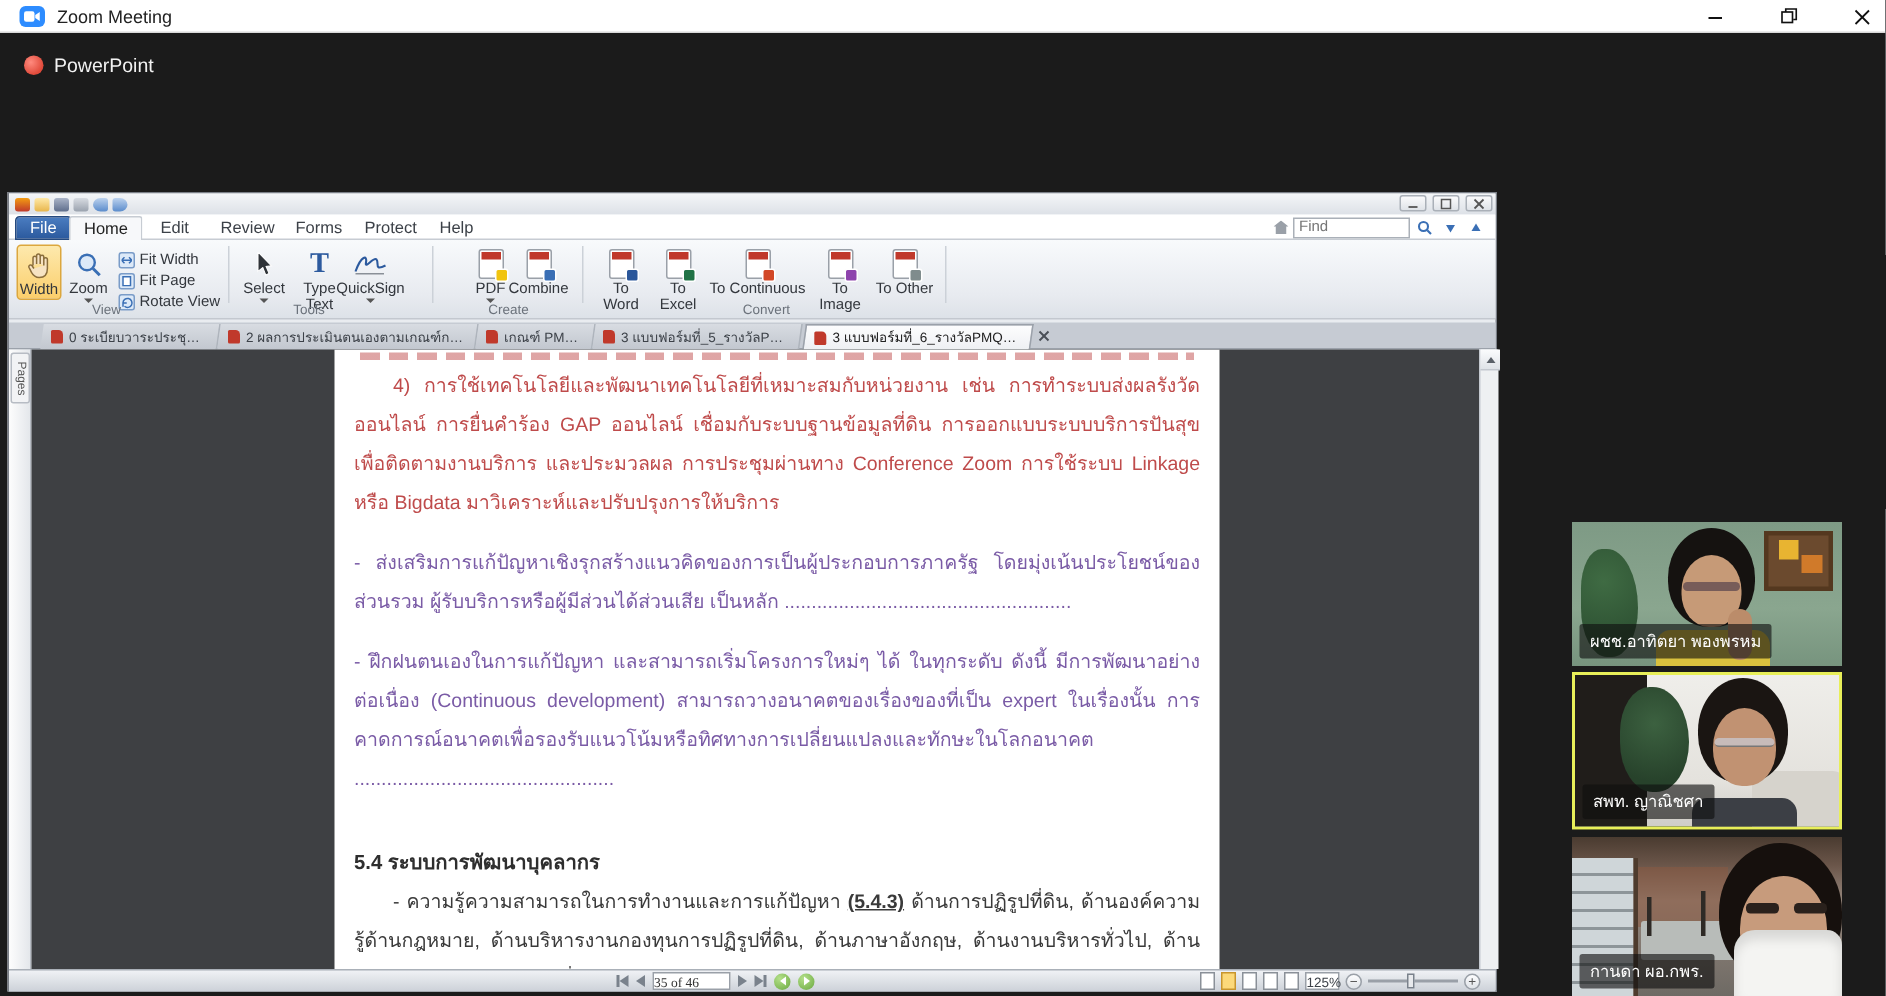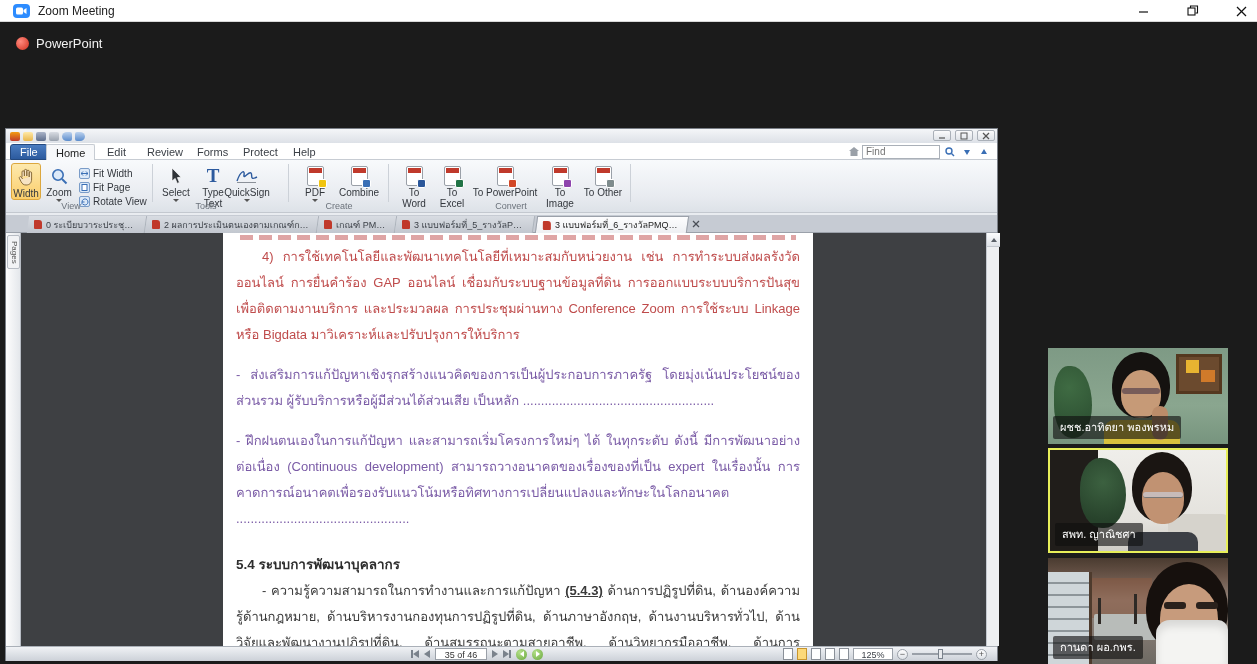--- a/index.html
+++ b/index.html
@@ -81,47 +81,47 @@
   .page { position:absolute; left:202px; top:0; width:590px; height:413px; background:#fff;
           padding:2px 13px 0 13px; overflow:hidden; }
   .clip-strip { height:5px; margin:0 4px 4px 4px;
     background:repeating-linear-gradient(90deg, rgba(191,75,75,.5) 0 13px, transparent 13px 19px); }
   .p { font-size:13px; line-height:26px; text-align:justify; }
   .t-red   { color:#bf4b4b; }
   .t-purple{ color:#7a5ba6; }
   .t-pink  { color:#bb5a94; }
   .t-black { color:#3a3a3a; }
   .ind { text-indent:26px; }
-  .h54 { font-size:13.5px; font-weight:bold; color:#2e2e2e; line-height:26px; margin-top:8px; }
+  .h54 { font-size:13.5px; font-weight:bold; color:#2e2e2e; line-height:26px; margin-top:18px; }
   .ref { font-weight:bold; text-decoration:underline; }
   .gap12 { height:12px; } .gap14 { height:14px; }
 
   
   .vscroll { left:980px; top:104px; width:13px; height:413px; background:#eef0f2; border-left:1px solid #c3c8cf; }
   .vscroll-up { width:13px; height:14px; background:linear-gradient(#fbfcfd,#dfe3e8); border-bottom:1px solid #c3c8cf;
                 display:flex; align-items:center; justify-content:center; }
   .tri-up { width:0; height:0; border-left:3px solid transparent; border-right:3px solid transparent; border-bottom:4px solid #5a6068; }
   .statusbar { left:0; top:517px; width:100%; height:15px;
                background:linear-gradient(#f0f2f5,#ccd1d8); border-top:1px solid #aab0b8;
                display:flex; align-items:center; font-size:10px; color:#3c4148; }
   .nav-cluster { position:absolute; left:405px; display:flex; align-items:center; gap:5px; }
-  .pagebox { width:52px; height:12px; background:#fff; border:1px solid #9aa0a8; text-align:center;
-             font-size:9px; line-height:12px; color:#333; }
+  .pagebox { width:52px; height:12px; background:#fff; border:1px solid #9aa0a8; 
+             font-size:9px; line-height:12px; color:#333;font-family:Liberation Serif, serif; }
   .navtri { display:flex; align-items:center; }
   .tr-l { width:0; height:0; border-top:4px solid transparent; border-bottom:4px solid transparent; border-right:6px solid #7a828c; }
   .tr-r { width:0; height:0; border-top:4px solid transparent; border-bottom:4px solid transparent; border-left:6px solid #7a828c; }
   .bar-v { width:2px; height:8px; background:#7a828c; }
   .gcirc { width:11px; height:11px; border-radius:50%; background:radial-gradient(circle at 35% 30%, #b4e08a, #6aa83f); 
            display:flex; align-items:center; justify-content:center; }
   .gcirc .tr-l { border-right:4px solid #fff; border-top:3px solid transparent; border-bottom:3px solid transparent; }
   .gcirc .tr-r { border-left:4px solid #fff; border-top:3px solid transparent; border-bottom:3px solid transparent; }
   .view-cluster { position:absolute; right:10px; display:flex; align-items:center; gap:4px; }
   .vm-ic { width:10px; height:12px; background:#fff; border:1px solid #8a9098; }
   .vm-sel { background:#fcd97a; border-color:#c8952d; }
-  .zoom-pct { width:40px; height:12px; background:#fff; border:1px solid #9aa0a8; text-align:center;
+  .zoom-pct { width:23px; height:12px; background:#fff; border:1px solid #9aa0a8; text-align:center;
               font-size:9px; line-height:12px; }
   .slider-track { width:60px; height:2px; background:#9aa0a8; position:relative; }
   .slider-thumb { position:absolute; left:26px; top:-4px; width:5px; height:10px; background:#e8eaed;
                   border:1px solid #7a828c; }
   .roundbtn { width:11px; height:11px; border-radius:50%; background:linear-gradient(#fdfdfe,#dfe3e8);
               border:1px solid #9aa0a8; display:flex; align-items:center; justify-content:center;
               font-size:9px; color:#555; line-height:1; }
 
   
   .tile { left:1048px; width:180px; overflow:hidden; background:#000; }
@@ -303,21 +303,21 @@
               <path d="M2 13 C6 2 10 2 9 7 C8 12 14 3 16 5 C18 7 14 13 22 9" stroke="#2c5a9e" stroke-width="1.4"></path>
               <line x1="2" y1="14.5" x2="21" y2="14.5" stroke="#8a9098"></line>
             </svg>
         </div>
         <span>QuickSign</span>
         <div class="caret"></div>
       </div>
       <div class="rgroup-label" style="left:175px;width:50px">Tools</div>
       <div class="rsep" style="left:282px"></div>
 
-      <div class="rbtn-lg" style="left:292px;width:34px">
+      <div class="rbtn-lg" style="left:304px;width:34px">
         <div class="ric">
           <div class="doc-ic">
               <div class="doc-badge" style="background:#f1c40f"></div>
             </div>
         </div>
         <span>PDF</span>
         <div class="caret"></div>
       </div>
       <div class="rbtn-lg" style="left:330px;width:46px">
         <div class="ric">
@@ -345,21 +345,21 @@
             </div>
           </div>
         <span class="two-line">To Excel</span>
       </div>
       <div class="rbtn-lg" style="left:466px;width:66px">
         <div class="ric">
             <div class="doc-ic">
               <div class="doc-badge" style="background:#d24726"></div>
             </div>
           </div>
-        <span class="two-line">To PowerPoint</span>
+        <span class="two-line">To Continuous</span>
       </div>
       <div class="rbtn-lg" style="left:534px;width:40px">
         <div class="ric">
             <div class="doc-ic">
               <div class="doc-badge" style="background:#8e44ad"></div>
             </div>
           </div>
         <span class="two-line">To Image</span>
       </div>
       <div class="rbtn-lg" style="left:576px;width:42px">

